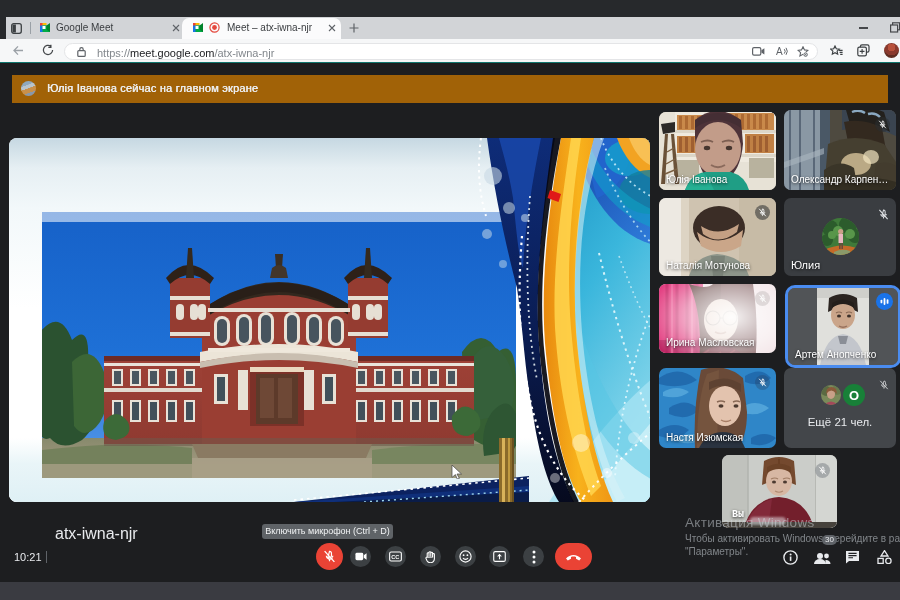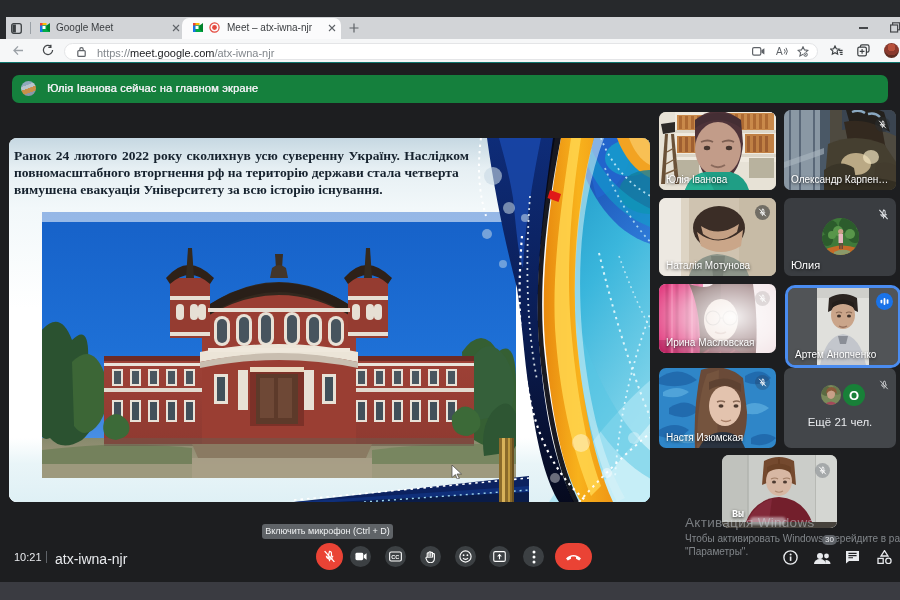--- a/index.html
+++ b/index.html
@@ -8,21 +8,21 @@
 #topstrip{left:0;top:0;width:900px;height:17px;background:#27292c;}
 #tabstrip{left:0;top:17px;width:900px;height:22px;background:#d2d4d7;}
 #tabstrip .ldark{left:0;top:0;width:6px;height:22px;background:#27292c;}
 #toolbar{left:0;top:39px;width:900px;height:23px;background:#f6f7f8;border-bottom:3px solid #0f766e;}
 .tabtxt{font-size:10px;color:#3a3d40;}
 #activetab{left:182px;top:1px;width:159px;height:21px;background:#fbfbfc;border-radius:7px 7px 0 0;}
 #urlpill{left:64px;top:4px;width:754px;height:17px;background:#ffffff;border:1px solid #e4e5e7;border-radius:9px;box-sizing:border-box;}
 .uicon{color:#5f6368;}
 
 #page{left:0;top:63px;width:900px;height:519px;background:#1d1e20;}
-#notif{left:12px;top:12px;width:876px;height:28px;background:#15803d;border-radius:7px;}
+#notif{left:12px;top:12px;width:876px;height:28px;background:#a16207;border-radius:0;}
 #notif .av{left:9px;top:6px;width:15px;height:15px;border-radius:50%;background:linear-gradient(160deg,#8fa8bc 0 30%,#b8c4cc 31% 48%,#c9904a 49% 72%,#8a98a8 73% 100%);}
 #notif .t{left:35px;top:7px;font-size:11px;color:#eceef0;letter-spacing:.2px;text-shadow:.4px 0 0 #eceef0;}
 
 #slide{left:9px;top:75px;width:641px;height:364px;background:#fff;border-radius:8px;overflow:hidden;}
 #slidetext{left:5px;top:9px;width:455px;font-family:"Liberation Serif",serif;font-size:13.5px;line-height:17px;color:#16222e;text-align:justify;font-weight:bold;}
 #slidetext .last{text-align:left;}
 
 .tile{border-radius:7px;overflow:hidden;}
 .name{position:absolute;left:7px;bottom:5px;font-size:10px;color:#fff;text-shadow:0 1px 3px rgba(0,0,0,.8);white-space:nowrap;}
 .micc{position:absolute;width:15px;height:15px;border-radius:50%;background:rgba(42,45,48,.55);display:flex;align-items:center;justify-content:center;}
@@ -410,21 +410,20 @@
       <path d="M40 26 L235 16 V26 Z" fill="#0a1c48"></path>
       <path d="M0 24 L235 2" stroke="#fff" stroke-width="1.6" stroke-dasharray="2.5 4"></path>
       <path d="M70 26 L235 14" stroke="#9fd8ee" stroke-width="1.4" stroke-dasharray="2 4"></path>
     </svg>
     <svg class="abs" style="left:486px;top:300px" width="22" height="64" viewBox="0 0 22 64">
       <rect x="4" y="0" width="14" height="64" fill="#8a6a2a"></rect>
       <rect x="7" y="0" width="3" height="64" fill="#d8b25a"></rect>
       <rect x="13" y="0" width="2" height="64" fill="#c09a40"></rect>
       <rect x="17" y="0" width="2" height="64" fill="#6a5020"></rect>
     </svg>
-    <div class="abs" id="slidetext">Ранок 24 лютого 2022 року сколихнув усю суверенну Україну. Наслідком повномасштабного вторгнення рф на територію держави стала четверта<br><span class="last">вимушена евакуація Університету за всю історію існування.</span></div>
 
     <svg class="abs" style="left:442px;top:327px" width="12" height="14" viewBox="0 0 12 14">
           <path d="M1 0 L10.5 9 H6 L8.4 13.4 L6.2 14 L4.4 9.6 L1 12.4 Z" fill="#fff" stroke="#444" stroke-width=".7"></path>
         </svg>
   </div>
 
   <div class="abs tile" style="left:659px;top:49px;width:117px;height:78px;background:#ddd6c8;">
     <svg width="117" height="78" viewBox="0 0 117 78">
       <rect width="117" height="78" fill="#e7e2d6"></rect>
       <rect x="16" y="0" width="101" height="50" fill="#efeadf"></rect>
@@ -697,21 +696,21 @@
   </div>
 
   <div class="abs" id="wm1">Активация Windows</div>
   <div class="abs" id="wm2">Чтобы активировать Windows, перейдите в раздел</div>
   <div class="abs" id="wm3">"Параметры".</div>
 
   <div class="abs" id="tooltip">Включить микрофон (Ctrl + D)</div>
 
   <div class="abs" style="left:14px;top:488px;font-size:11px;color:#e8eaed;">10:21</div>
   <div class="abs" style="left:46px;top:488px;width:1px;height:12px;background:#5f6368;"></div>
-  <div class="abs" style="left:55px;top:488px;font-size:14px;color:#e8eaed;">atx-iwna-njr</div>
+  <div class="abs" style="left:55px;top:462px;font-size:16px;color:#e8eaed;">atx-iwna-njr</div>
 
   <div class="btn" style="left:316px;top:480px;width:27px;height:27px;background:#ea4335;">
     <svg width="13" height="13" viewBox="0 0 12 12">
           <path d="M6 1.2 a1.8 1.8 0 0 1 1.8 1.8 v2.4 a1.8 1.8 0 0 1 -3.2 1.1 Z M3 5.4 a3.2 3.2 0 0 0 5.6 2 M9 5.4 a3.2 3.2 0 0 1 -.4 1.5 M6 8.8 v1.6" fill="none" stroke="#fff" stroke-width="1.1"></path>
           <path d="M1.5 1 L10.5 11" stroke="#fff" stroke-width="1.2"></path>
         </svg>
   </div>
   <div class="btn" style="left:350px;top:483px;width:21px;height:21px;">
     <svg width="12" height="9" viewBox="0 0 13 9">
           <rect x="0.5" y="0.5" width="8.4" height="8" rx="1.6" fill="#fff"></rect>

